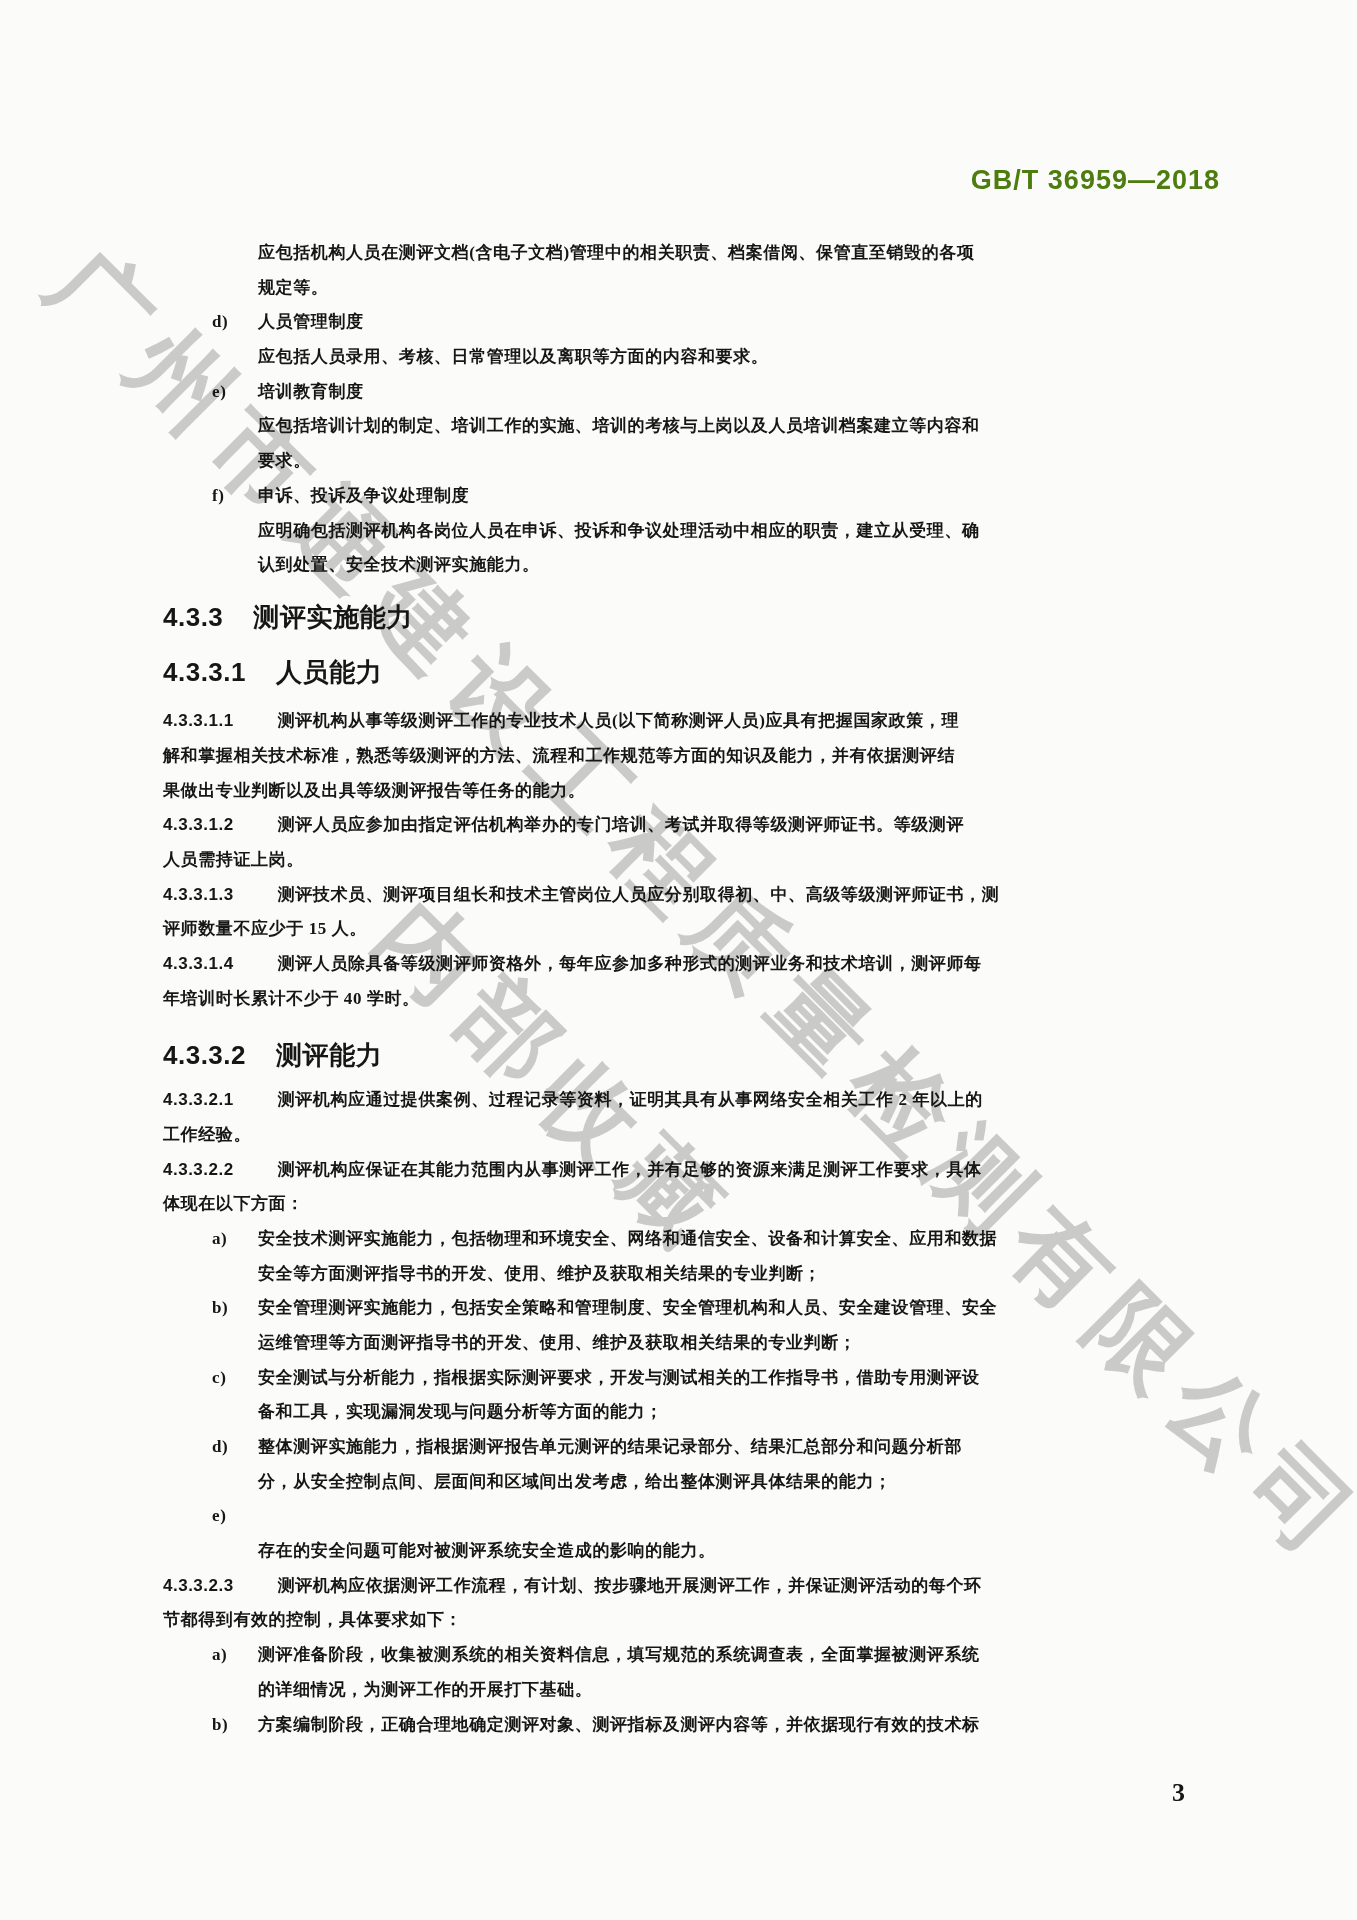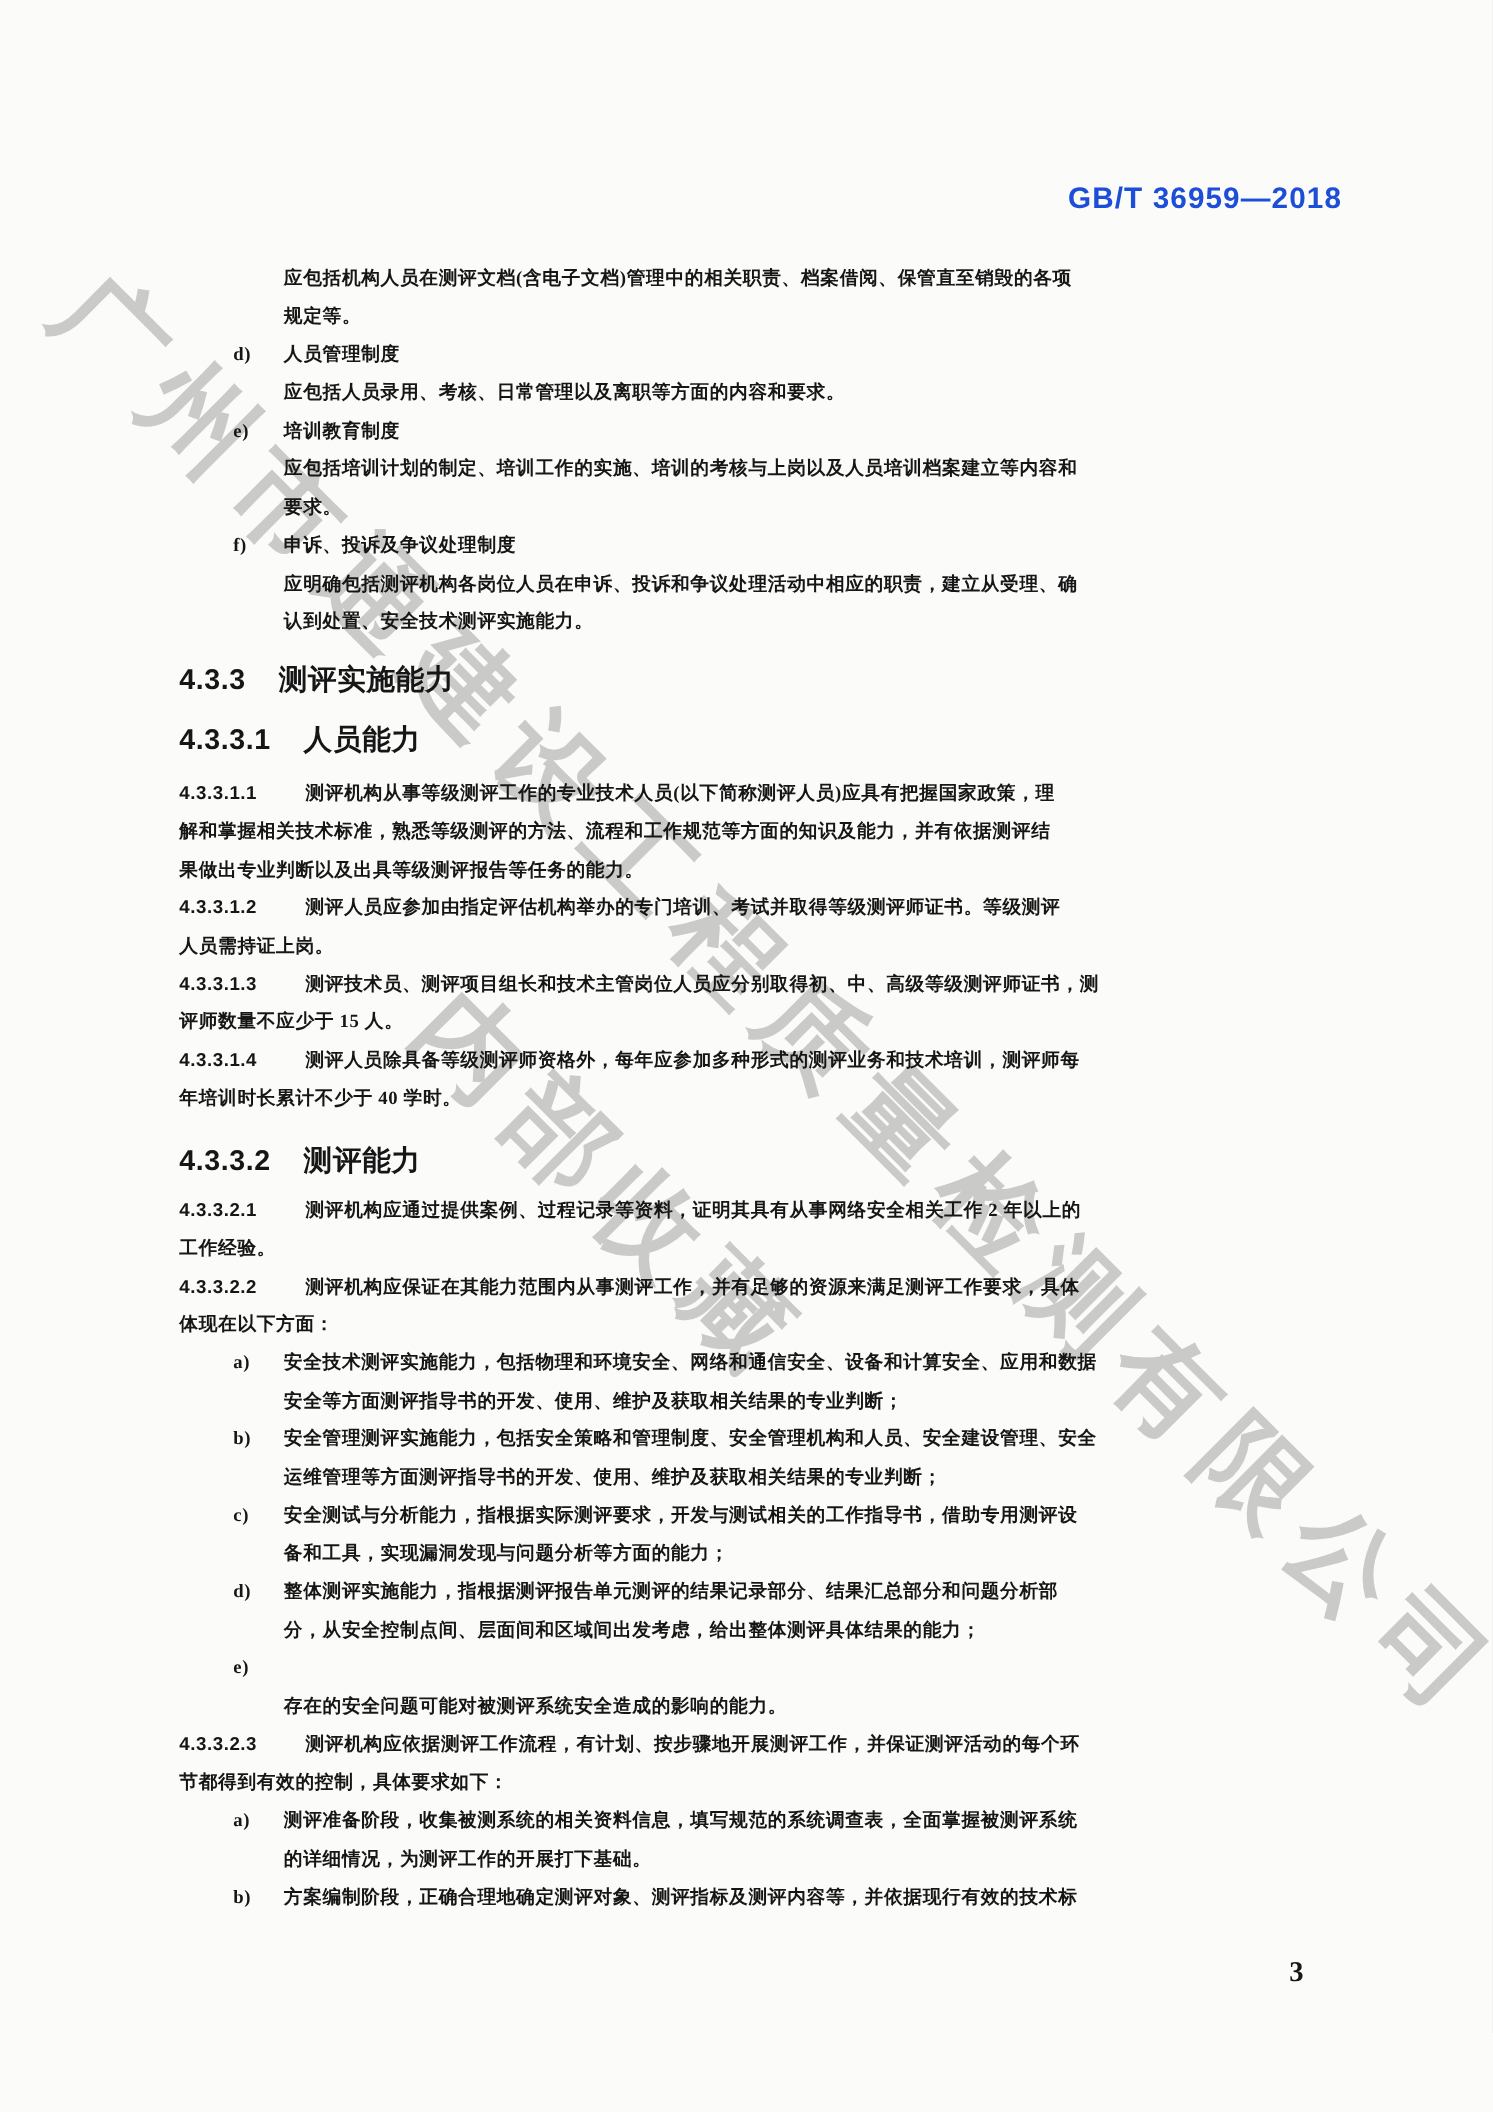--- a/index.html
+++ b/index.html
@@ -29,21 +29,21 @@
   .wm1{left:112px;top:222px;}
   .wm2{left:440px;top:872px;}
   
   .doc-code{
     position:absolute;
     top:165px;right:137px;
     font-family:"Liberation Sans","DejaVu Sans",sans-serif;
     font-weight:700;
     font-size:27px;
     letter-spacing:1px;
-    color:#1d4ed8;
+    color:#4d7c0f;
   }
   
   .body-col{
     position:absolute;
     left:163px;top:236px;
     width:1070px;
   }
   .tl{
     position:relative;
     height:34.7px;

